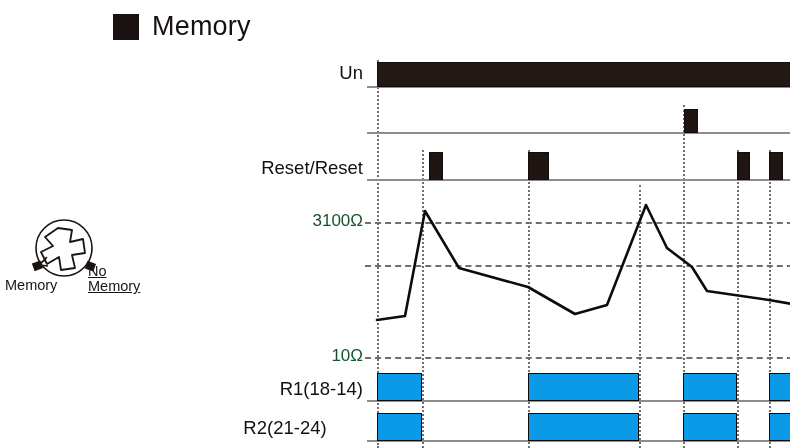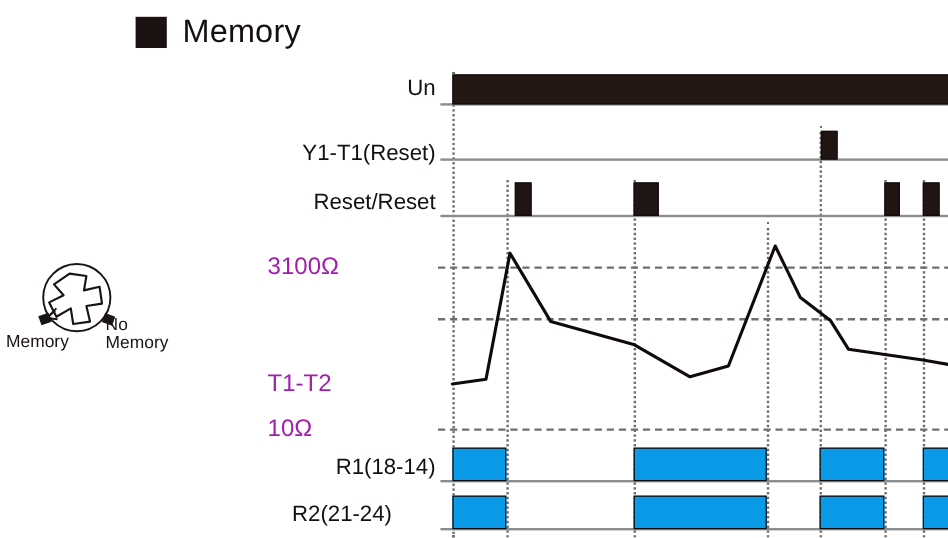--- a/index.html
+++ b/index.html
@@ -52,44 +52,44 @@
     height: 90px;
   }
   #switch-group .sw-label {
     position: absolute;
     font-size: 14.5px;
     color: #1a1412;
     white-space: nowrap;
     line-height: 1.05;
   }
   #switch-group .sw-left  { left: 1px;  top: 62px; }
-  #switch-group .sw-right { left: 84px; top: 48px; text-align: left;}
+  #switch-group .sw-right { left: 84px; top: 48px; text-align: left; text-decoration: underline;}
 
   
   #chart {
     position: absolute;
     left: 0;
     top: 0;
     width: 790px;
     height: 360px;
     margin-left: 47px;
   }
   .row-label {
     position: absolute;
     font-size: 18.5px;
     color: #15100f;
     text-align: right;
     white-space: nowrap;
     line-height: 1;
   }
   .axis-label {
     position: absolute;
-    font-size: 20px;
-    color: #a21caf;
-    text-align: left;
+    font-size: 17px;
+    color: #14532d;
+    text-align: right;
     white-space: nowrap;
     line-height: 1;
   }
   .baseline {
     position: absolute;
     height: 2px;
     background: #8d8d8d;
   }
   .pulse {
     position: absolute;
@@ -164,33 +164,31 @@
     <div class="vgrid" style="left:757px; top:60px;  height:388px;"></div>
 
     <div class="hgrid" style="left:318px; top:222px; width:458px;"></div>
     <div class="hgrid" style="left:318px; top:265px; width:458px;"></div>
     <div class="hgrid" style="left:318px; top:357px; width:458px;"></div>
 
     <div class="row-label" style="left:180px; top:64px; width:136px;">Un</div>
     <div class="baseline" style="left:320px; top:86px; width:456px;"></div>
     <div class="un-bar" style="left:330px; top:62px; width:427px; height:25px;"></div>
 
-    <div class="row-label" style="left:130px; top:118px; width:186px;">Y1-T1(Reset)</div>
     <div class="baseline" style="left:320px; top:132px; width:456px;"></div>
     <div class="pulse" style="left:637px; top:109px; width:14px; height:24px;"></div>
 
     <div class="row-label" style="left:160px; top:159px; width:156px;">Reset/Reset</div>
     <div class="baseline" style="left:320px; top:179px; width:456px;"></div>
     <div class="pulse" style="left:382px; top:152px; width:14px; height:28px;"></div>
     <div class="pulse" style="left:481px; top:152px; width:21px; height:28px;"></div>
     <div class="pulse" style="left:690px; top:152px; width:13px; height:28px;"></div>
     <div class="pulse" style="left:722px; top:152px; width:14px; height:28px;"></div>
 
     <div class="axis-label" style="left:176px; top:212px; width:140px;">3100Ω</div>
-    <div class="axis-label" style="left:176px; top:310px; width:140px;">T1-T2</div>
     <div class="axis-label" style="left:176px; top:347px; width:140px;">10Ω</div>
 
     <svg class="curve" width="790" height="448">
       <polyline fill="none" stroke="#100b0a" stroke-width="2.6" stroke-linejoin="round" stroke-linecap="round" points="330,320 358,316 378,211 412,268 481,287 528,314 560,305 599,205 620,248 645,267 660,291 722,300 757,306"></polyline>
     </svg>
 
     <div class="row-label" style="left:160px; top:380px; width:156px;">R1(18-14)</div>
     <div class="baseline" style="left:320px; top:400px; width:456px;"></div>
     <div class="relay-bar" style="left:330px; top:373px; width:45px;  height:28px;"></div>
     <div class="relay-bar" style="left:481px; top:373px; width:111px; height:28px;"></div>

